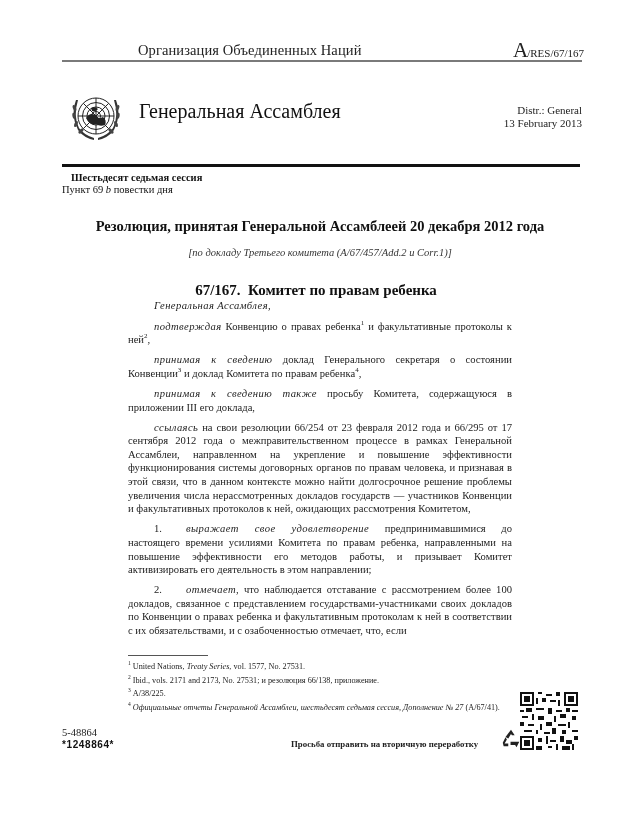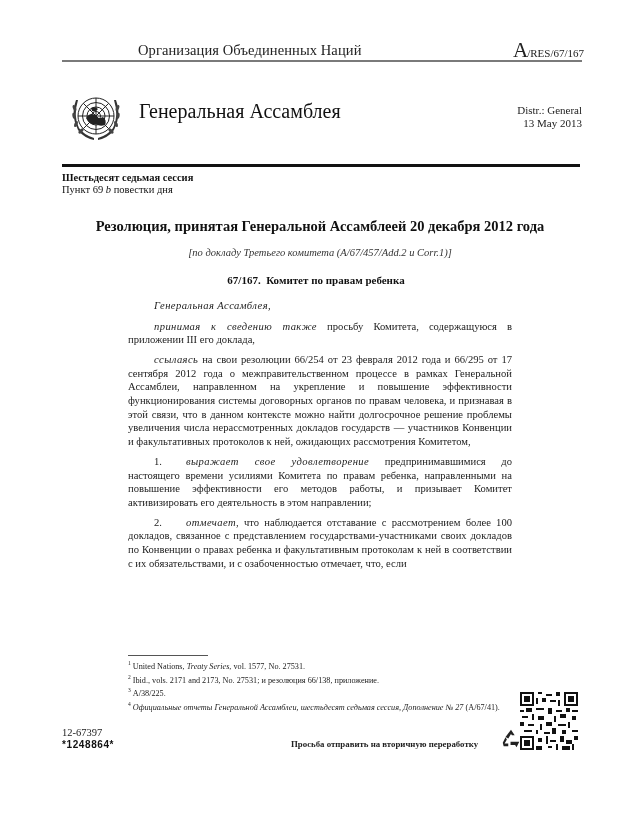--- a/index.html
+++ b/index.html
@@ -15,28 +15,28 @@
     .rule-top { left: 62px; top: 60px; width: 520px; height: 2px; background: #7a7a7a; }
 
     
     .emblem { left: 66px; top: 88px; width: 60px; height: 60px; }
     .ga-title { left: 139px; top: 100px; font-size: 20px; font-weight: normal; color: #111; }
     .distr { right: 58px; top: 104px; font-size: 11px; line-height: 13px; text-align: right; color: #222; }
     .rule-mid { left: 62px; top: 164px; width: 518px; height: 3px; background: #111; }
 
     
     .session { left: 62px; top: 172px; font-size: 10.5px; line-height: 12px; color: #111; }
-    .session .bold { font-weight: bold; }
+    .session .bold { font-weight: bold; margin-left: 9px; }
     .session i { font-style: italic; }
 
     
     .res-title { left: 0; width: 640px; top: 218px; text-align: center; font-size: 14.5px; font-weight: bold; color: #111; }
     .report-ref { left: 0; width: 640px; top: 247px; text-align: center; font-size: 10.5px; color: #333; }
     .report-ref i { font-style: italic; }
-    .res-number { left: 0; width: 632px; top: 274px; text-align: center; font-size: 11px; font-weight: bold; color: #111; }
+    .res-number { left: 0; width: 632px; top: 282px; text-align: center; font-size: 15px; font-weight: bold; color: #111; }
 
     
     .body-text { left: 128px; top: 299px; width: 384px; font-size: 10.6px; line-height: 13.6px; color: #222; text-align: justify; }
     .body-text p { text-indent: 26px; margin-bottom: 6.5px; }
     .body-text p.opening { margin-bottom: 7px; }
     .body-text i { font-style: italic; letter-spacing: 0.4px; }
     .body-text sup { font-size: 7px; vertical-align: super; line-height: 0; }
     .body-text .num { display: inline-block; width: 32px; text-indent: 0; }
 
     
@@ -86,50 +86,52 @@
     <ellipse cx="15" cy="43" rx="1.6" ry="3.2" transform="rotate(45 15 43)"></ellipse>
     <ellipse cx="51.5" cy="20" rx="1.6" ry="3.2" transform="rotate(20 51.5 20)"></ellipse>
     <ellipse cx="52" cy="28" rx="1.6" ry="3.2" transform="rotate(10 52 28)"></ellipse>
     <ellipse cx="50" cy="36" rx="1.6" ry="3.2" transform="rotate(-20 50 36)"></ellipse>
     <ellipse cx="45" cy="43" rx="1.6" ry="3.2" transform="rotate(-45 45 43)"></ellipse>
   </g>
 </svg>
 <div class="abs ga-title">Генеральная Ассамблея</div>
 <div class="abs distr">
   <div>Distr.: General</div>
-  <div>13 May 2013</div>
+  <div>13 February 2013</div>
 </div>
 <div class="abs rule-mid"></div>
 
 <div class="abs session">
   <div class="bold">Шестьдесят седьмая сессия</div>
   <div><span>Пункт 69 </span><i>b</i><span> повестки дня</span></div>
 </div>
 
 <div class="abs res-title">Резолюция, принятая Генеральной Ассамблеей 20 декабря 2012 года</div>
 <div class="abs report-ref"><i>[по докладу Третьего комитета (A/67/457/Add.2 и Corr.1)]</i></div>
 <div class="abs res-number" style="white-space:pre;">67/167.  Комитет по правам ребенка</div>
 
 <div class="abs body-text">
   <p class="opening"><i>Генеральная Ассамблея,</i></p>
+  <p><i>подтверждая</i><span> Конвенцию о правах ребенка</span><sup>1</sup><span> и факультативные протоколы к ней</span><sup>2</sup><span>,</span></p>
+  <p><i>принимая к сведению</i><span> доклад Генерального секретаря о состоянии Конвенции</span><sup>3</sup><span> и доклад Комитета по правам ребенка</span><sup>4</sup><span>,</span></p>
   <p><i>принимая к сведению также</i><span> просьбу Комитета, содержащуюся в приложении III его доклада,</span></p>
   <p><i>ссылаясь</i><span> на свои резолюции 66/254 от 23 февраля 2012 года и 66/295 от 17 сентября 2012 года о межправительственном процессе в рамках Генеральной Ассамблеи, направленном на укрепление и повышение эффективности функционирования системы договорных органов по правам человека, и признавая в этой связи, что в данном контексте можно найти долгосрочное решение проблемы увеличения числа нерассмотренных докладов государств — участников Конвенции и факультативных протоколов к ней, ожидающих рассмотрения Комитетом,</span></p>
   <p><span class="num">1.</span><i>выражает свое удовлетворение</i><span> предпринимавшимися до настоящего времени усилиями Комитета по правам ребенка, направленными на повышение эффективности его методов работы, и призывает Комитет активизировать его деятельность в этом направлении;</span></p>
   <p><span class="num">2.</span><i>отмечает</i><span>, что наблюдается отставание с рассмотрением более 100 докладов, связанное с представлением государствами-участниками своих докладов по Конвенции о правах ребенка и факультативным протоколам к ней в соответствии с их обязательствами, и с озабоченностью отмечает, что, если</span></p>
 </div>
 
 <div class="abs fn-rule"></div>
 <div class="abs footnotes">
   <div class="fn"><sup>1</sup><span>United Nations, </span><i>Treaty Series</i><span>, vol. 1577, No. 27531.</span></div>
   <div class="fn"><sup>2</sup><span>Ibid., vols. 2171 and 2173, No. 27531; и резолюция 66/138, приложение.</span><i></i><span></span></div>
   <div class="fn"><sup>3</sup><span>A/38/225.</span><i></i><span></span></div>
   <div class="fn"><sup>4</sup><span></span><i>Официальные отчеты Генеральной Ассамблеи, шестьдесят седьмая сессия, Дополнение № 27</i><span> (A/67/41).</span></div>
 </div>
 
-<div class="abs docnum">12-67397</div>
+<div class="abs docnum">5-48864</div>
 <div class="abs barcode-text">*1248864*</div>
 <div class="abs recycle-text">Просьба отправить на вторичную переработку</div>
 <svg class="abs recycle-icon" viewBox="0 0 24 24">
   <g fill="#222">
     <path d="M12 2 l4 6 h-3 l-1 -1.5 l-3 5 l-3 -1.8 z"></path>
     <path d="M21 15 l-3 6 l-1.5 -2.5 h-5 v-3.5 h7 z"></path>
     <path d="M3 16 l3 -6 l1.5 2.6 l-2.5 4.4 h4 v3 h-5 z"></path>
   </g>
 </svg>
 <svg class="abs qr" viewBox="0 0 29 29" shape-rendering="crispEdges">

